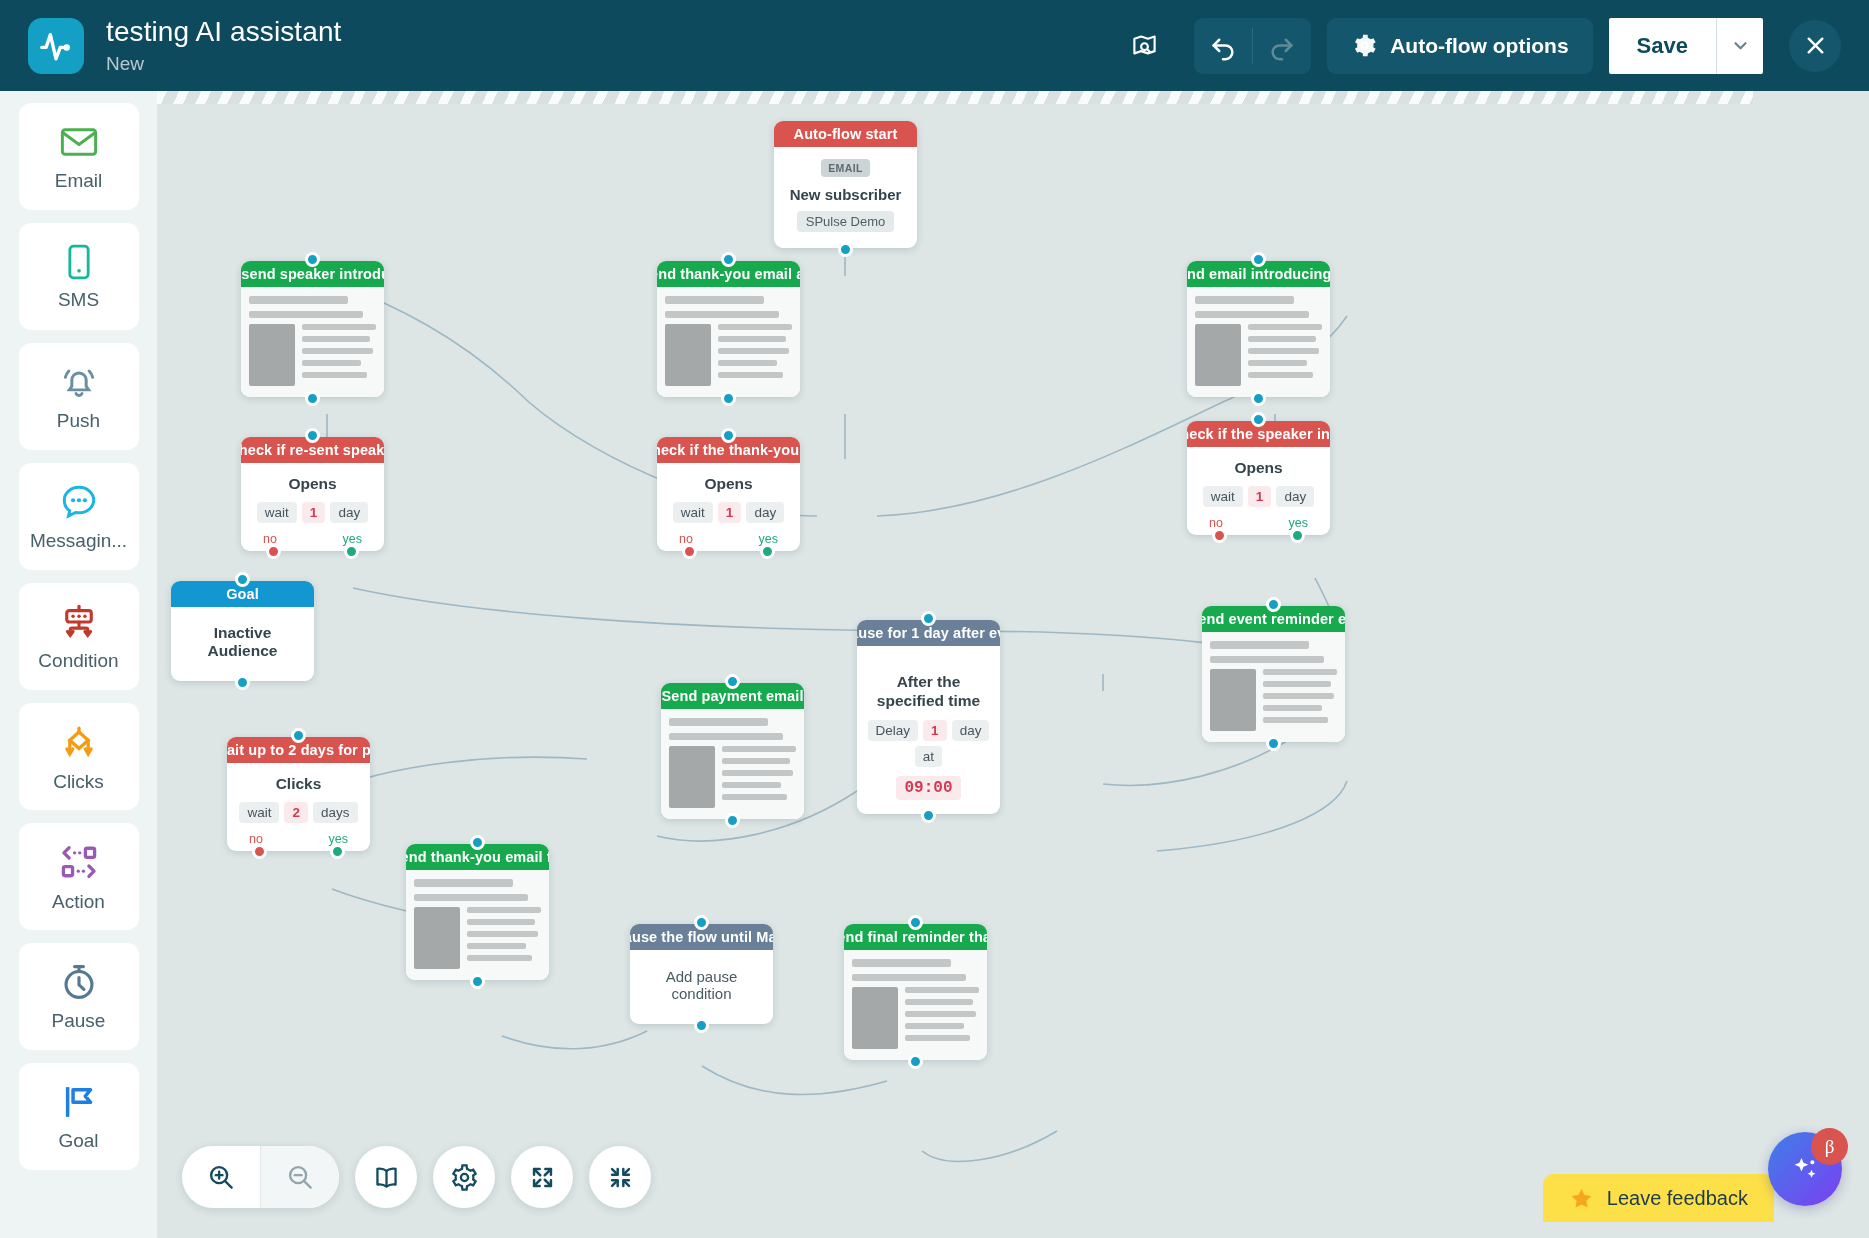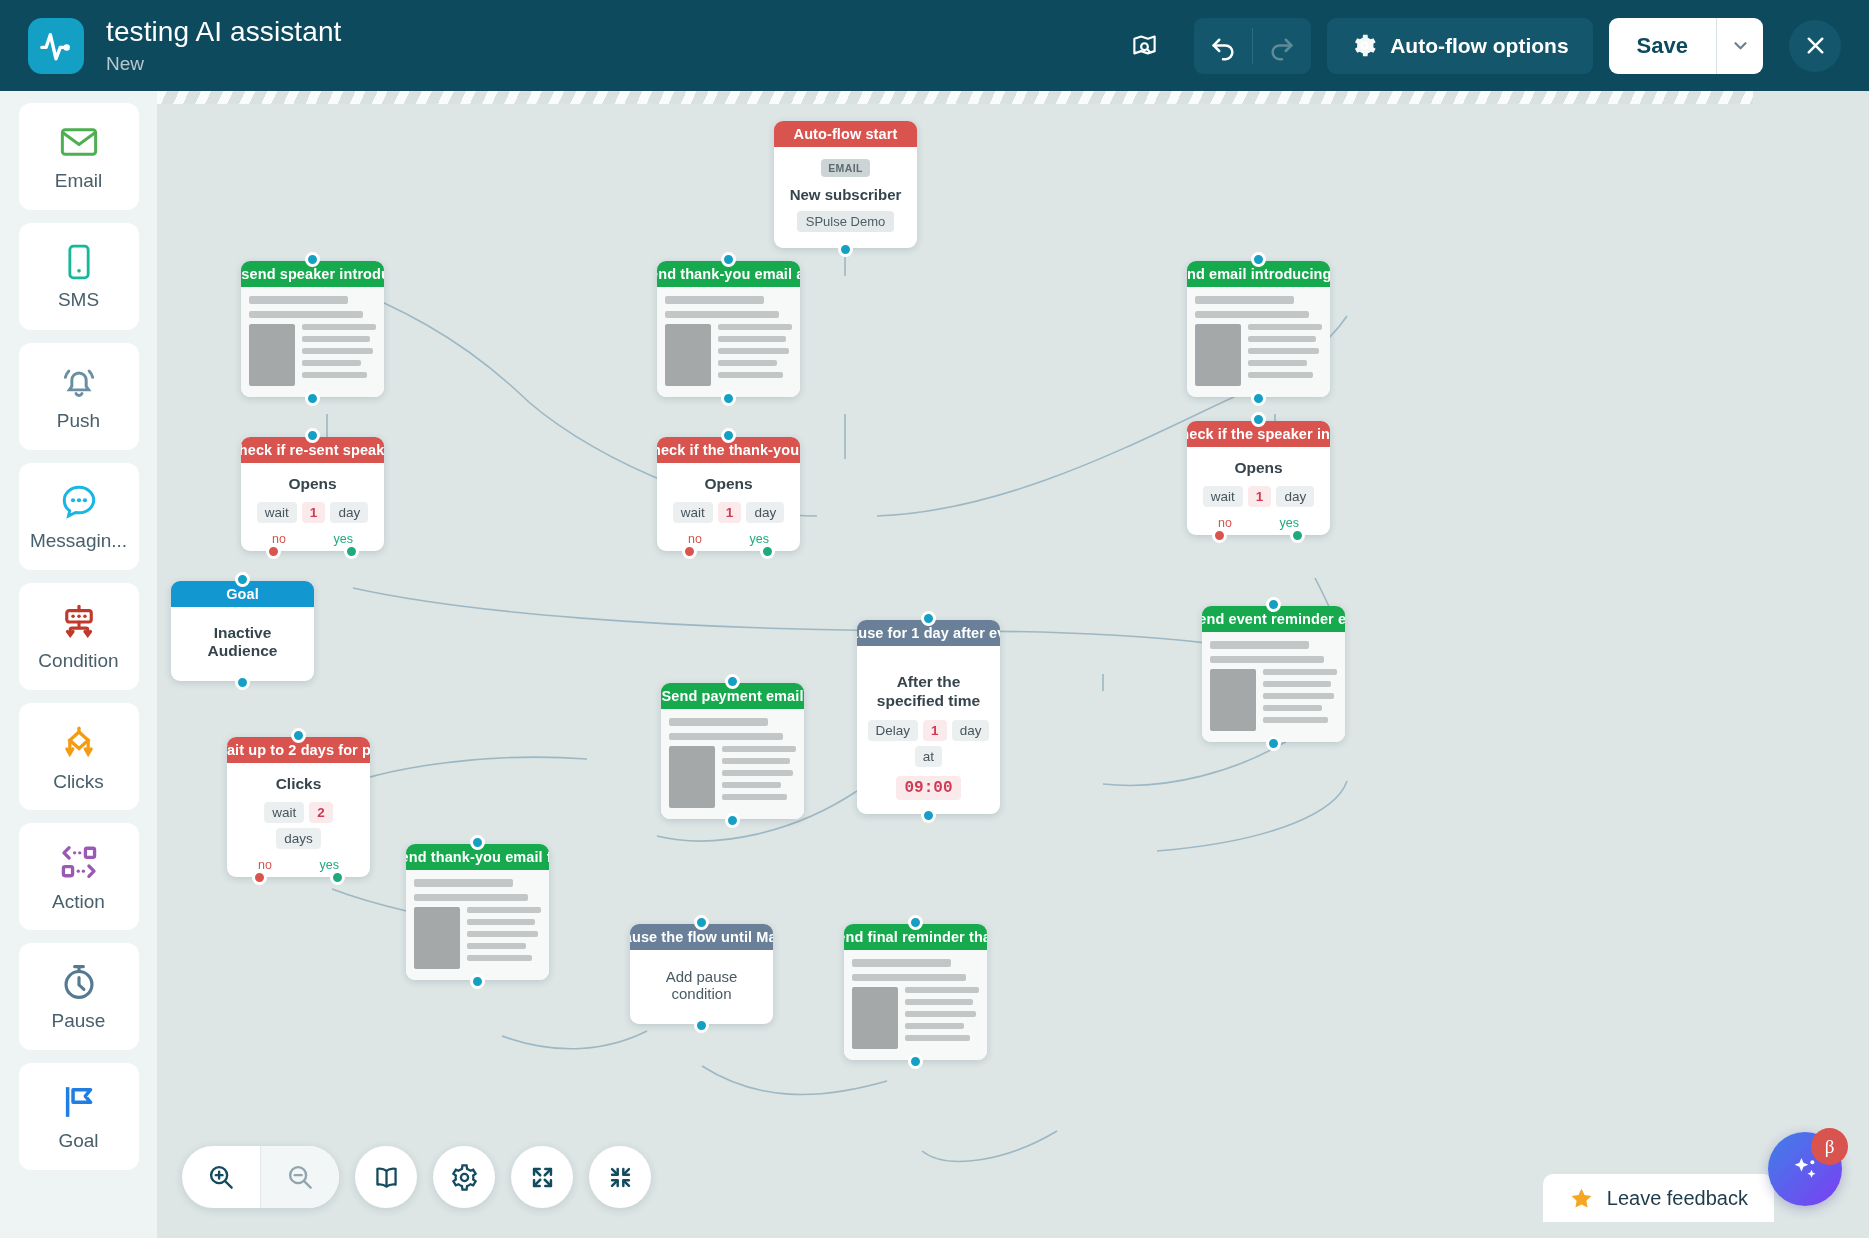--- a/index.html
+++ b/index.html
@@ -34,21 +34,21 @@
   .undo-group .hdr-icon-btn { width: 58px; height: 56px; border-radius: 0; }
   .undo-group .divider { width: 1px; height: 36px; background: #2c6c80; }
   .autoflow-btn {
     display: flex; align-items: center; gap: 12px; height: 56px;
     background: #14566b; border-radius: 9px; padding: 0 24px;
     margin-left: 16px; cursor: pointer;
   }
   .autoflow-btn span { color: #fff; font-size: 21px; font-weight: bold; }
   .save-group {
     display: flex; align-items: center; height: 56px; background: #fff;
-    border-radius: 9px; margin-left: 16px; overflow: hidden; cursor: pointer;
+    border-radius: 2px; margin-left: 16px; overflow: hidden; cursor: pointer;
   }
   .save-main { padding: 0 28px; height: 56px; display: flex; align-items: center;
     font-size: 22px; font-weight: bold; color: #0d4a5e; }
   .save-sep { width: 1px; height: 56px; background: #d7e0e4; }
   .save-caret { width: 46px; height: 56px; display: flex; align-items: center; justify-content: center; }
   .close-btn {
     width: 52px; height: 52px; border-radius: 50%; background: #14566b;
     display: flex; align-items: center; justify-content: center;
     margin-left: 26px; cursor: pointer;
   }
@@ -108,21 +108,21 @@
     padding: 3px 7px; letter-spacing: .4px;
   }
   .start-main { font-size: 15px; color: #36454d; font-weight: bold; margin-top: 9px; }
   .chip-soft {
     display: inline-block; background: #e4e9ea; color: #4e5e66;
     font-size: 13px; border-radius: 4px; padding: 3px 9px; margin-top: 8px;
   }
 
   
   .cond-node { width: 143px; }
-  .cond-body { padding: 12px 15px 5px; text-align: center; }
+  .cond-body { padding: 12px 6px 5px; text-align: center; }
   .cond-title { font-size: 15.5px; color: #36454d; font-weight: bold; }
   .chip-row { display: flex; justify-content: center; gap: 5px; margin-top: 9px; flex-wrap: wrap; }
   .chip {
     background: #eceff0; color: #46555d; font-size: 13.5px;
     border-radius: 4px; padding: 3px 8px;
   }
   .chip.num { background: #fbeaec; color: #cf3a54; font-weight: bold; }
   .chip.time { background: #fbeaec; color: #cf3a54; font-weight: bold;
     font-family: "Liberation Mono", monospace; font-size: 16px; }
   .yn-row { display: flex; justify-content: space-between; padding: 9px 16px 0; }
@@ -160,21 +160,21 @@
   .zoom-pill .tb { width: 78px; height: 62px; }
   .zoom-pill .zsep { width: 1px; background: #e3e9ea; }
   .zoom-out { background: #f3f6f6; }
   .tb-round { width: 62px; height: 62px; border-radius: 50%; background: #fff;
     box-shadow: 0 2px 8px rgba(40,70,80,.14); }
   .tb { display: flex; align-items: center; justify-content: center; cursor: pointer; }
 
   
   .feedback {
     position: absolute; right: 95px; bottom: 16px; height: 48px;
-    background: #ffffff; border-radius: 10px 10px 0 0; display: flex;
+    background: #fde047; border-radius: 10px 10px 0 0; display: flex;
     align-items: center; gap: 13px; padding: 0 26px; cursor: pointer; z-index: 25;
   }
   .feedback span { font-size: 20px; color: #1d3b4a; }
   .fab {
     position: absolute; right: 27px; bottom: 32px; width: 74px; height: 74px;
     border-radius: 50%; background: linear-gradient(135deg, #3f7fe8 0%, #7b3ff2 100%);
     display: flex; align-items: center; justify-content: center; cursor: pointer; z-index: 26;
     box-shadow: 0 3px 12px rgba(60,60,140,.3);
   }
   .beta {

